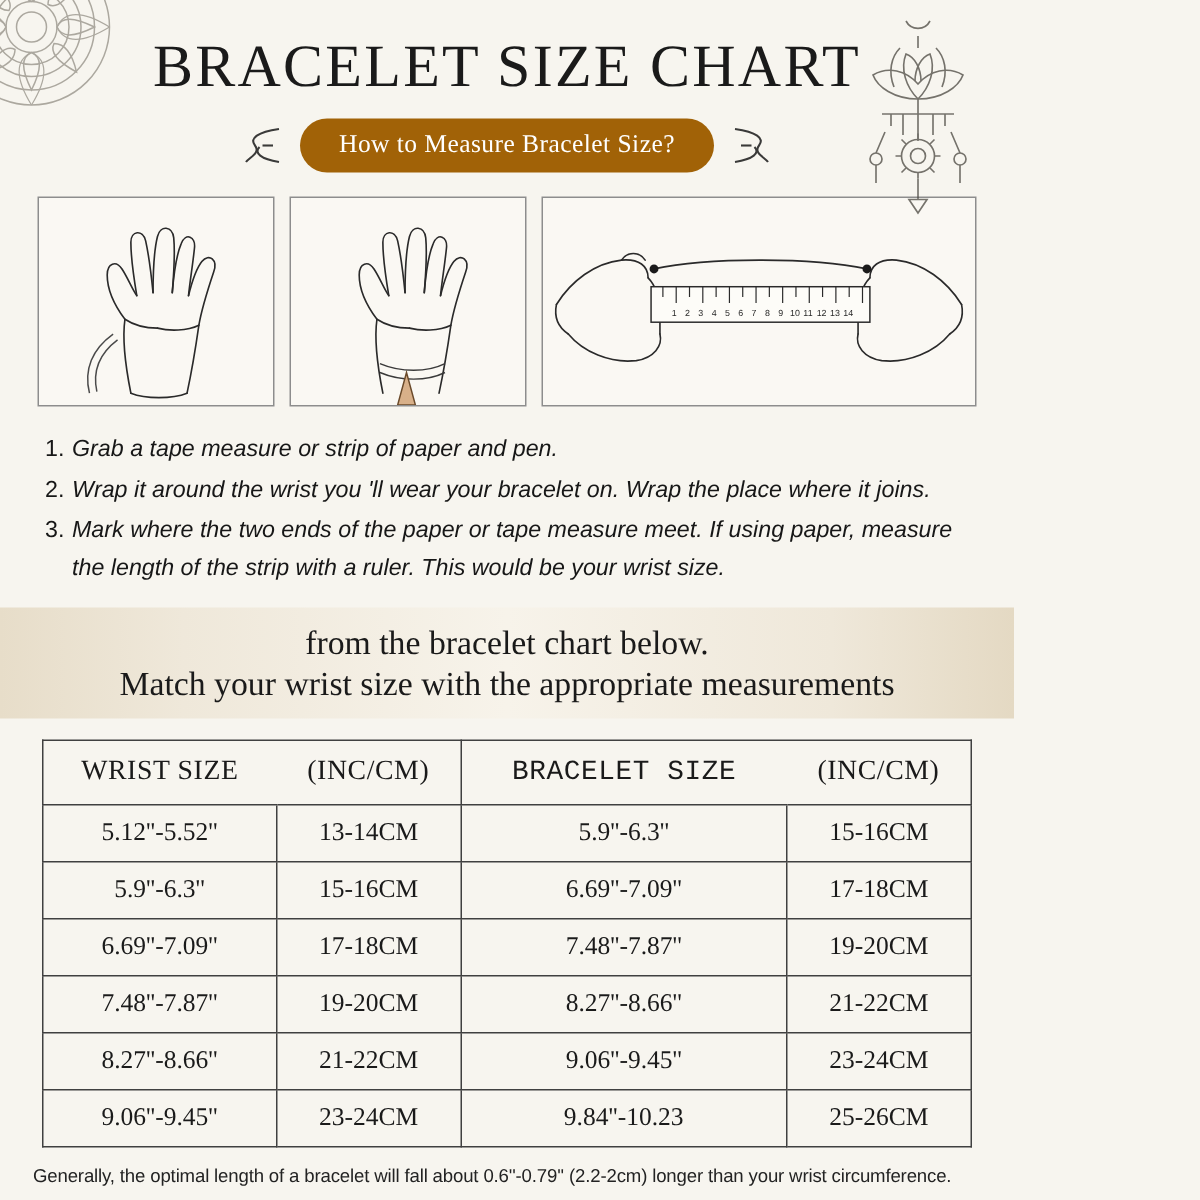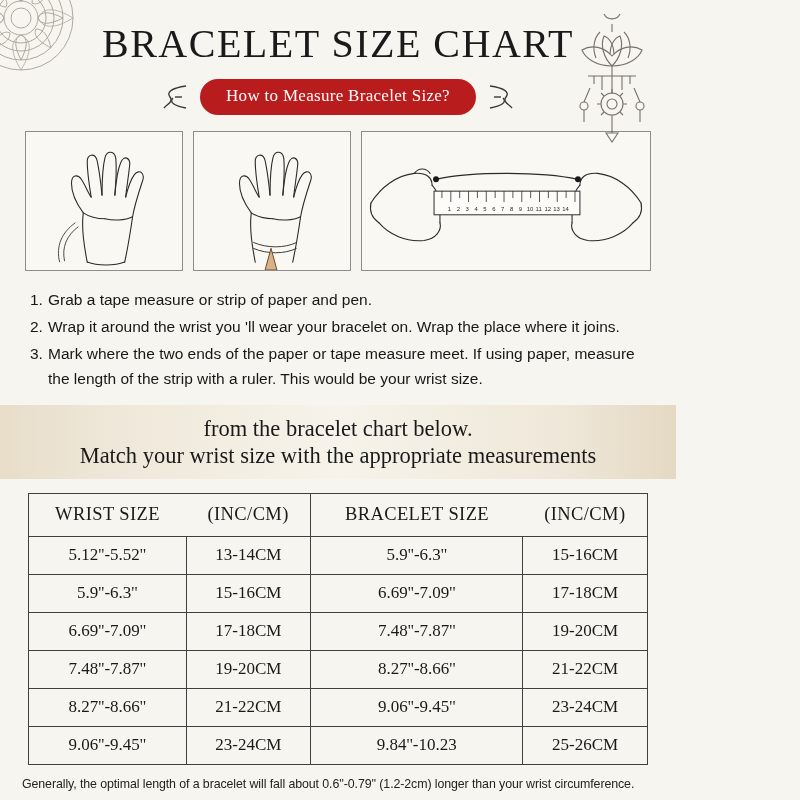--- a/index.html
+++ b/index.html
@@ -56,21 +56,21 @@
 
   
   .subtitle-row {
     display: flex;
     align-items: center;
     justify-content: center;
     margin-top: 12px;
     gap: 12px;
   }
   .pill {
-    background: #b91c1c;
+    background: #a16207;
     color: #ffffff;
     border-radius: 22px;
     padding: 7px 26px 9px 26px;
     font-size: 17px;
     font-family: "Liberation Serif", serif;
     letter-spacing: 0.3px;
     white-space: nowrap;
   }
   .flourish {
     width: 26px;
@@ -102,21 +102,21 @@
     color: #171717;
   }
   .step {
     display: flex;
     margin-bottom: 2px;
   }
   .step-num {
     width: 18px;
     flex: none;
   }
-  .step-text { flex: 1; }
+  .step-text { flex: 1; font-style: italic; }
 
   
   .banner {
     margin-top: 14px;
     height: 74px;
     background: linear-gradient(to right, #e7ddc9 0%, #efe8da 18%, #f7f3ea 50%, #efe8da 82%, #e4d9c3 100%);
     display: flex;
     flex-direction: column;
     align-items: center;
     justify-content: center;
@@ -145,21 +145,21 @@
     height: 24px;
   }
   thead th {
     font-weight: normal;
     font-size: 18.5px;
     letter-spacing: 0.4px;
     padding: 8px 4px 10px 4px;
   }
   th.hdr-left-a { border-right: none; }
   th.hdr-left-b { border-left: none; }
-  th.hdr-right-a { border-right: none; }
+  th.hdr-right-a { border-right: none; font-family: Liberation Mono, monospace; }
   th.hdr-right-b { border-left: none; }
 
   
   .footnote {
     margin: 12px 16px 0 22px;
     font-family: "Liberation Sans", sans-serif;
     font-size: 12.4px;
     color: #232323;
     text-align: left;
     letter-spacing: -0.1px;
@@ -392,15 +392,15 @@
         <tr>
           <td>9.06''-9.45''</td>
           <td>23-24CM</td>
           <td>9.84''-10.23</td>
           <td>25-26CM</td>
         </tr>
       </tbody>
     </table>
   </div>
 
-  <div class="footnote">Generally, the optimal length of a bracelet will fall about 0.6''-0.79'' (1.2-2cm) longer than your wrist circumference.</div>
+  <div class="footnote">Generally, the optimal length of a bracelet will fall about 0.6''-0.79'' (2.2-2cm) longer than your wrist circumference.</div>
 
 </div>
 
 </body></html>

